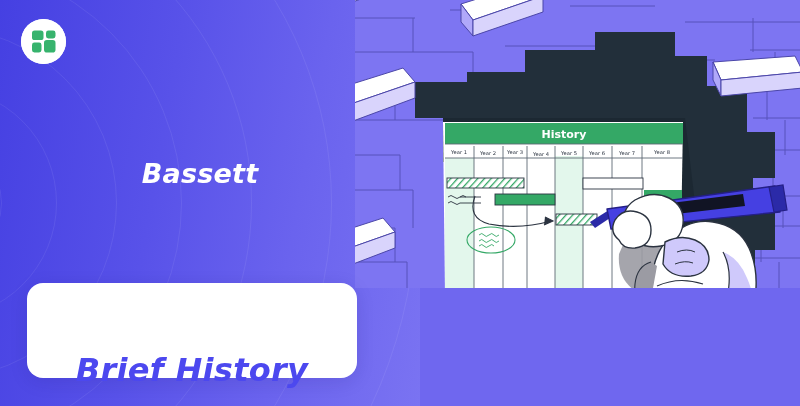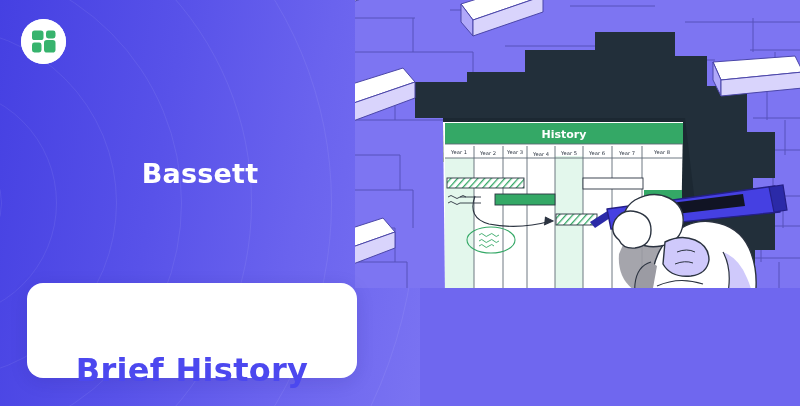--- a/index.html
+++ b/index.html
@@ -17,21 +17,21 @@
     overflow:hidden;
   }
   .rings{position:absolute;left:0;top:0;width:420px;height:406px;}
   .ring{
     position:absolute;border-radius:50%;
     border:1.5px solid rgba(255,255,255,0.075);
     left:-60px;top:50%;transform:translateY(-50%);
   }
 
   .brand{
-    position:absolute;left:0;top:0;width:420px;height:326px;
+    position:absolute;left:0;top:0;width:420px;height:326px;font-style:italic;
   }
   .logo{
     position:absolute;left:21px;top:19px;width:45px;height:45px;
     border-radius:50%;background:#ffffff;
   }
   .logo svg{position:absolute;left:0;top:0;}
 
   .brand-name{
     position:absolute;left:0;top:158px;width:400px;
     text-align:center;

